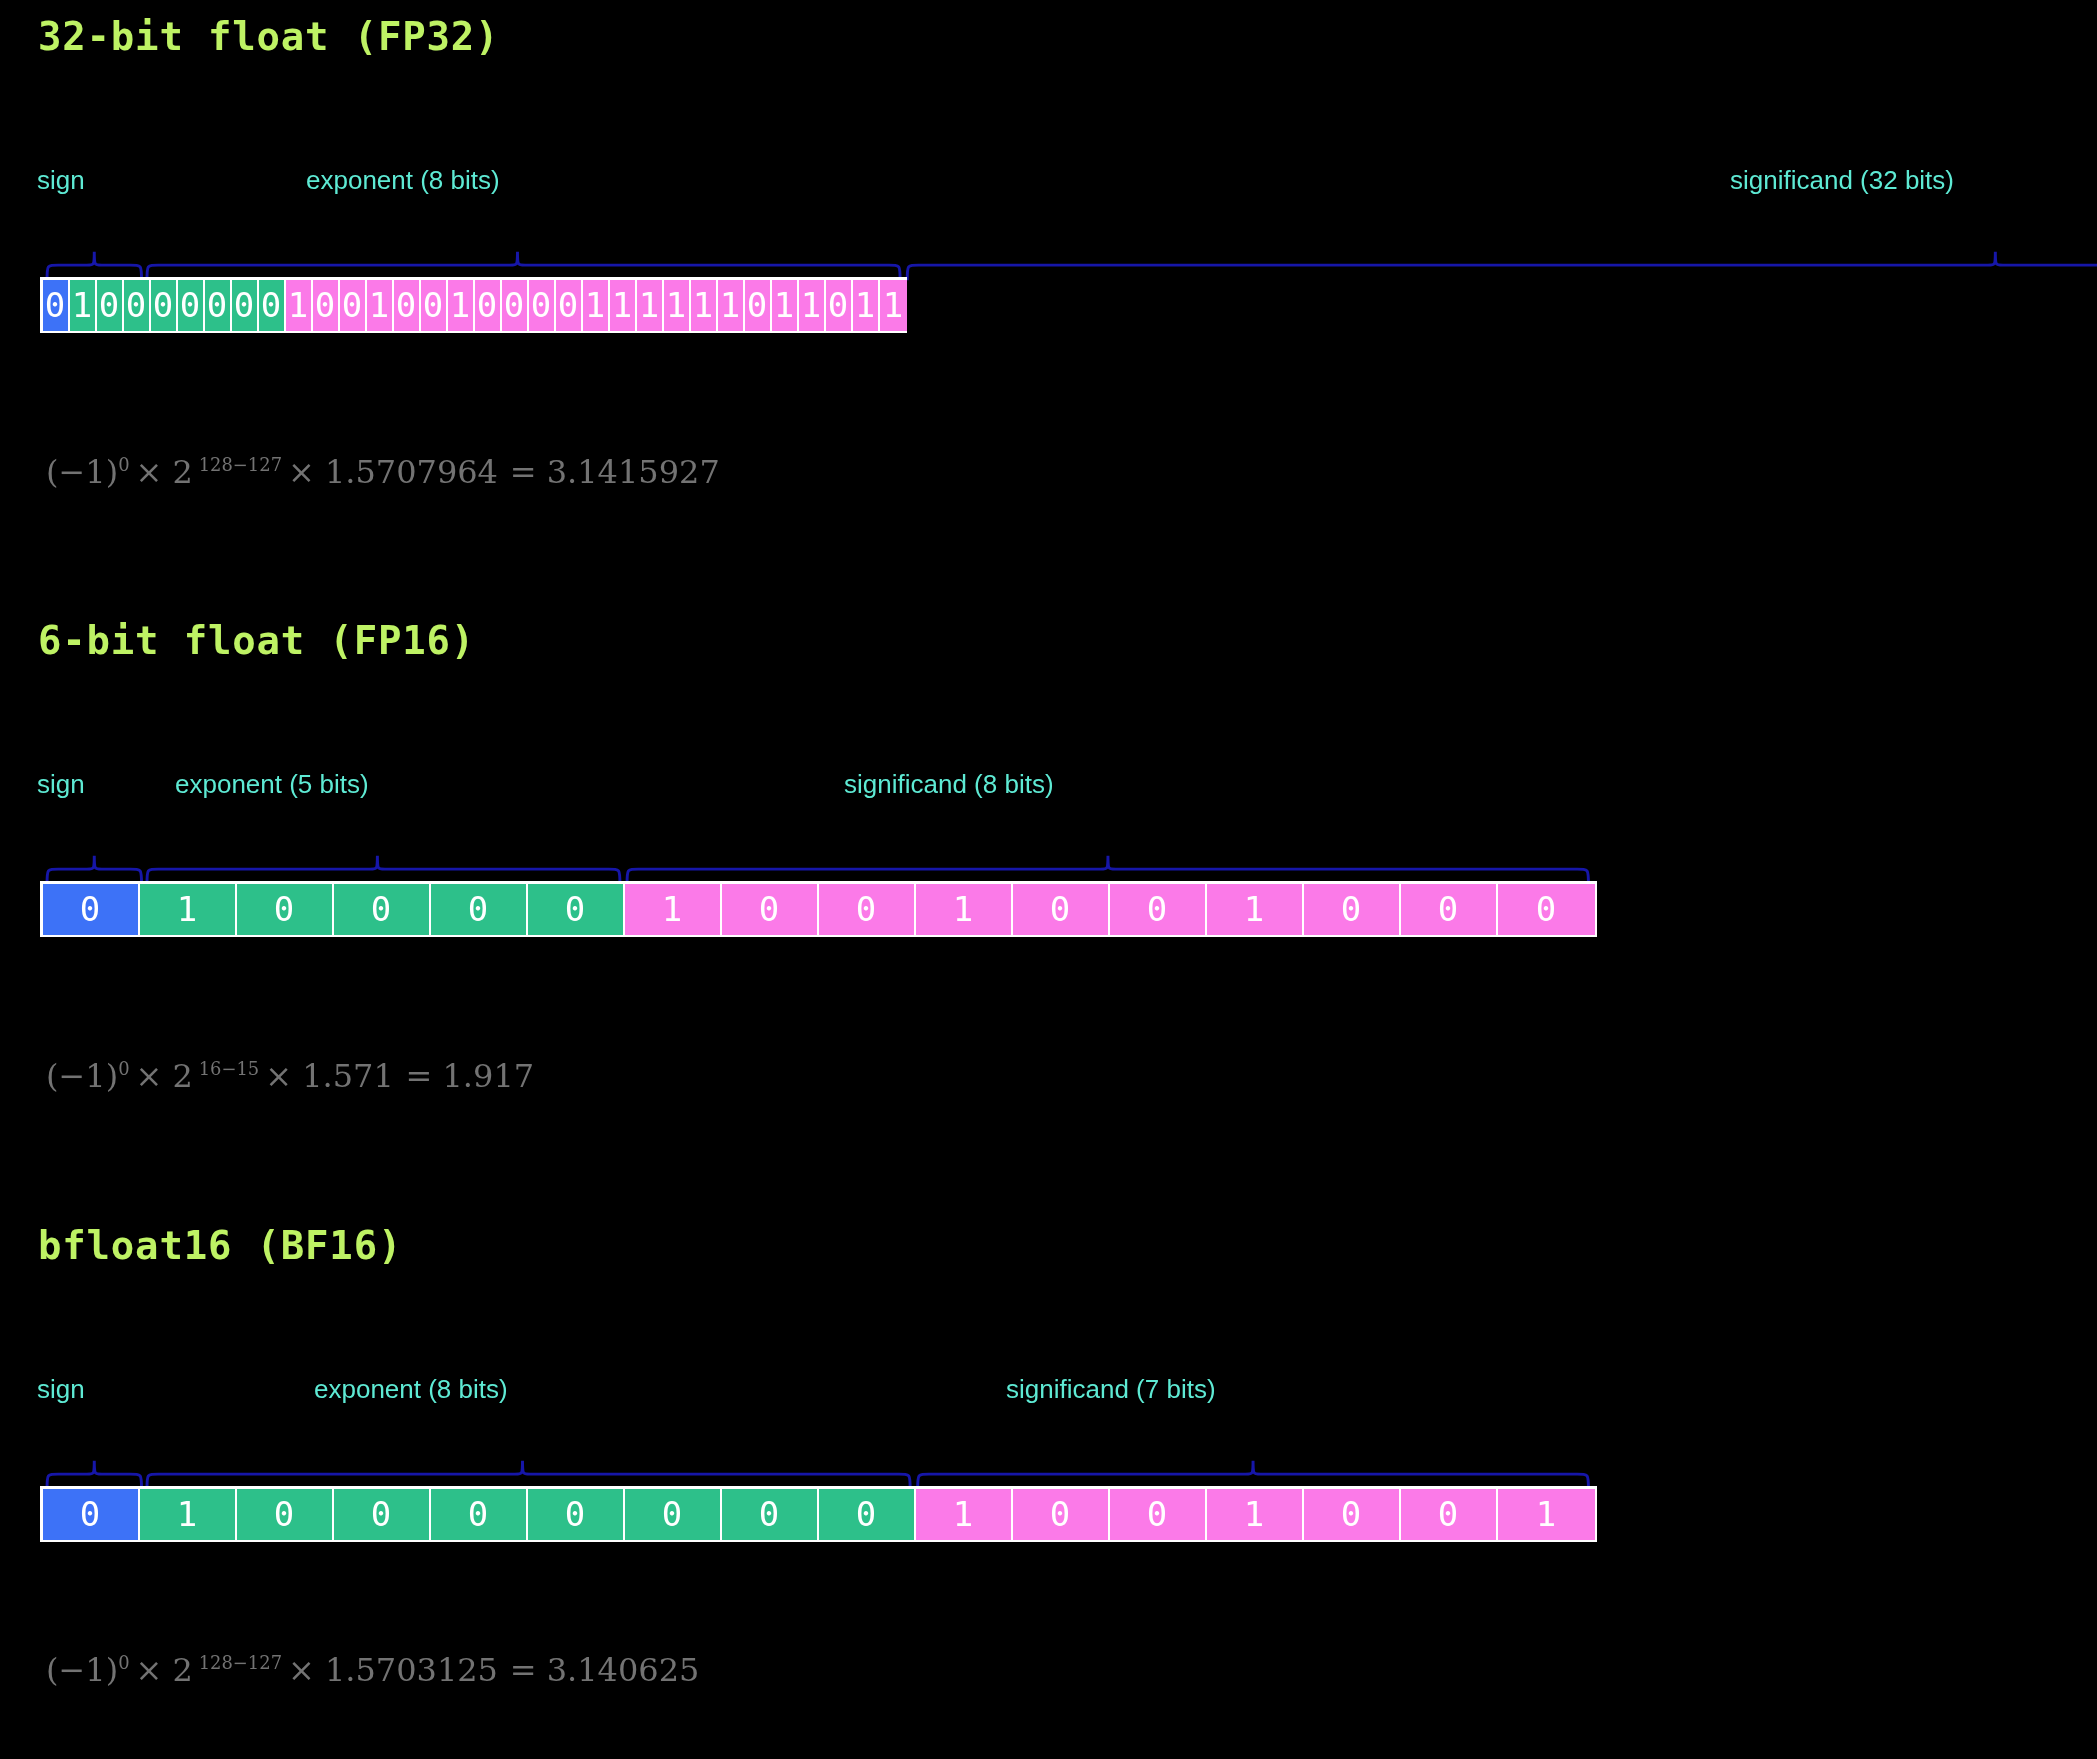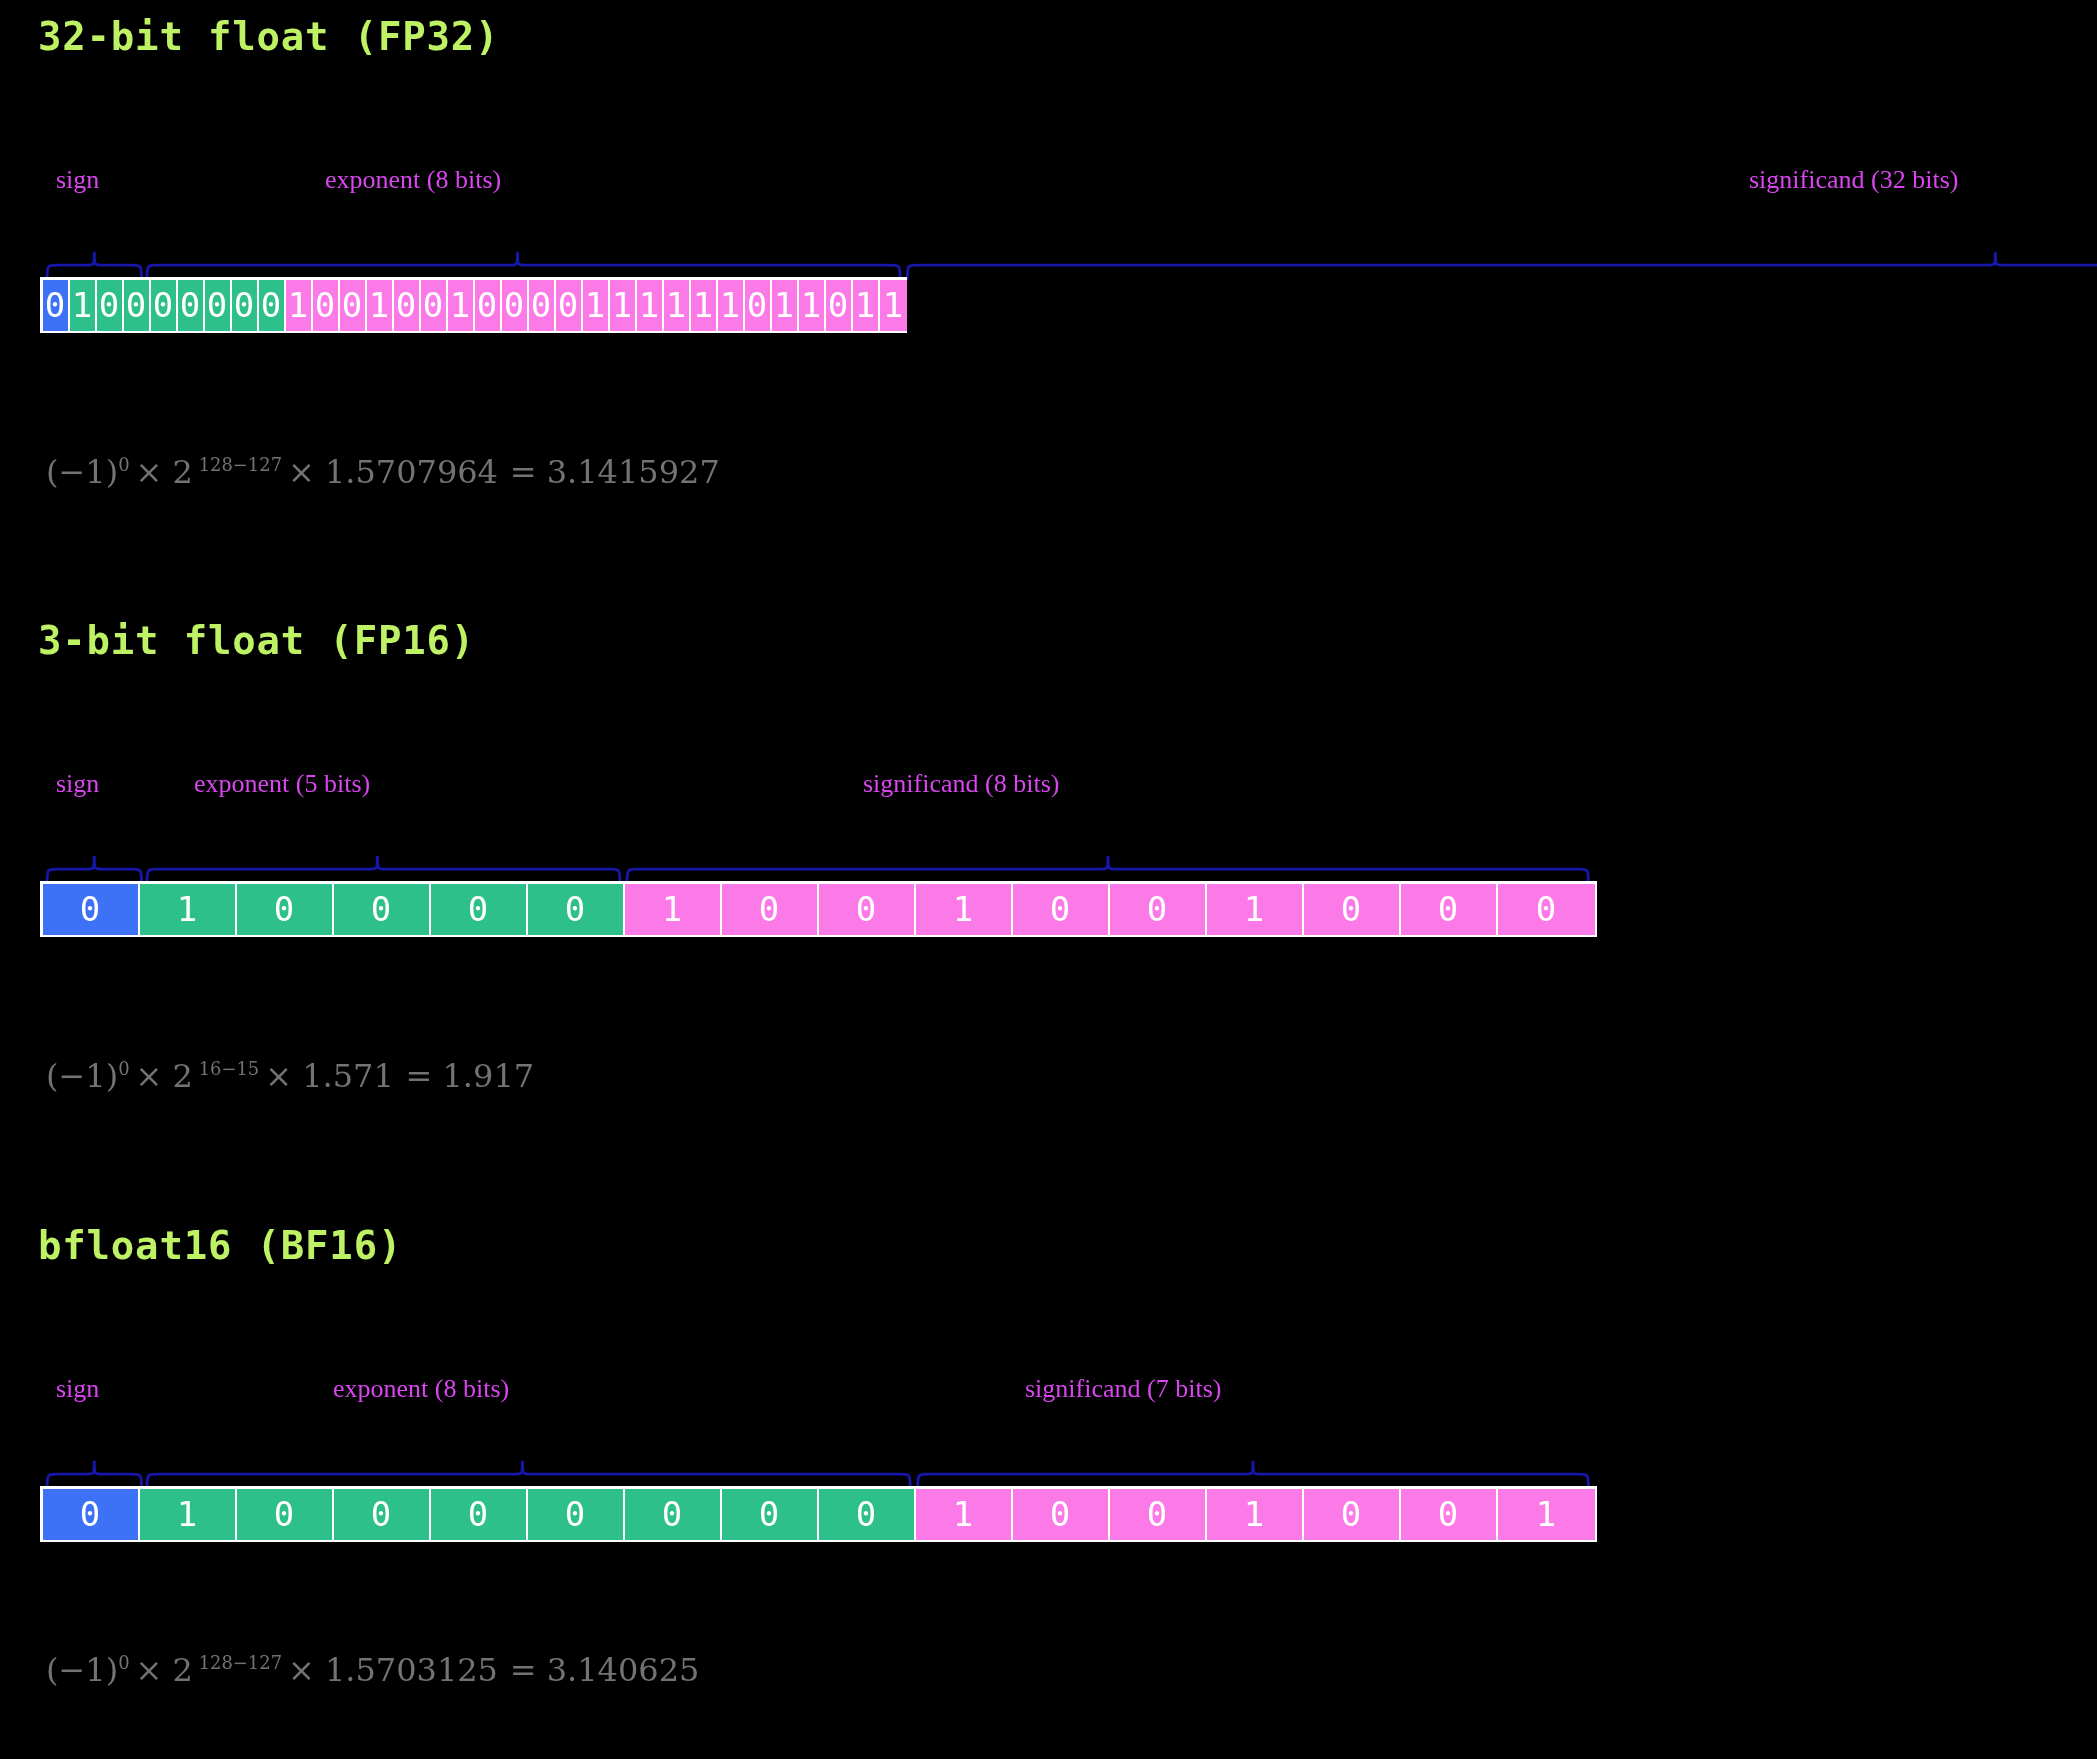--- a/index.html
+++ b/index.html
@@ -26,26 +26,25 @@
     font-weight: bold;
     font-size: 39px;
     letter-spacing: 0.8px;
     white-space: nowrap;
     line-height: 1;
   }
 
   
   .field-label {
     position: absolute;
-    color: #d946ef;
-    font-family: Liberation Serif, serif;
+    color: #5eead4;
+    font-family: Liberation Sans, sans-serif;
     font-size: 26px;
     white-space: nowrap;
     line-height: 1;
-    margin-left: 19px;
   }
 
   
   .brace-layer { position: absolute; left: 0; width: 3092px; height: 46px; }
   .brace-layer svg { display: block; }
 
   
   .bitrow {
     position: absolute;
     display: flex;
@@ -146,21 +145,21 @@
       <div class="cell man" style="width: 27px;">1</div>
     </div>
 
   <div class="formula" style="left:46px; top:456px;">
     <span>(−1)</span><sup>0</sup><span class="fx">× 2</span><sup>128−127</sup><span class="fx">× 1.5707964</span><span class="fx">= 3.1415927</span>
   </div>
 </div>
 
 <div class="section" style="top:604px;">
 
-  <div class="sec-title" style="top:17px;">3-bit float (FP16)</div>
+  <div class="sec-title" style="top:17px;">6-bit float (FP16)</div>
 
   <div class="field-label" style="left:37px; top:167px;">sign</div>
   <div class="field-label" style="left:175px; top:167px;">exponent (5 bits)</div>
   <div class="field-label" style="left:844px; top:167px;">significand (8 bits)</div>
 
   <div class="brace-layer" style="top:235px;">
     <svg width="3092" height="46" viewBox="0 0 7371 110" xmlns="http://www.w3.org/2000/svg">
       <g fill="none" stroke="#1616a8" stroke-width="7">
 
         <path d="M101,108 C101,72 101,72 128,72 L196,72 C214,72 214,72 214,40 C214,72 214,72 232,72 L300,72 C327,72 327,72 327,108"></path>

